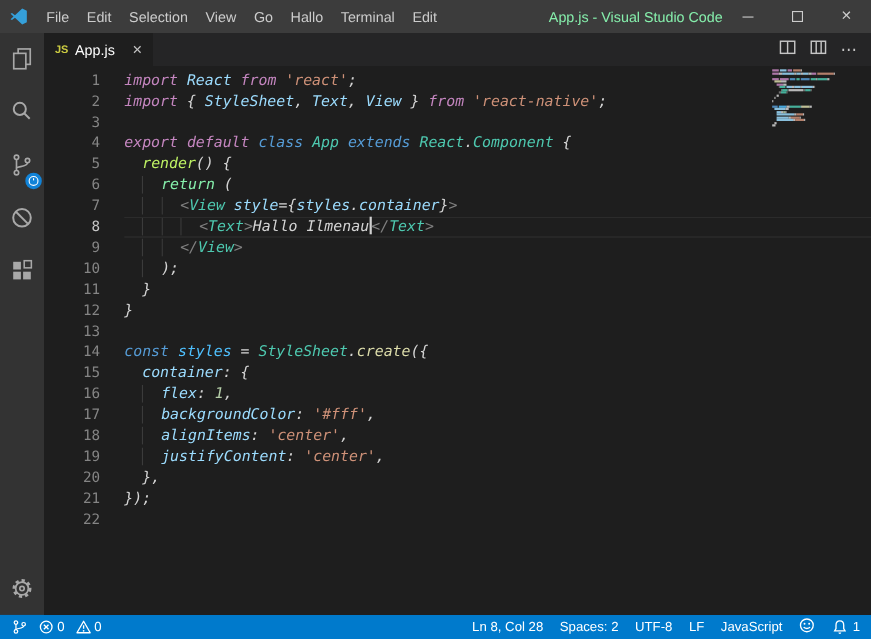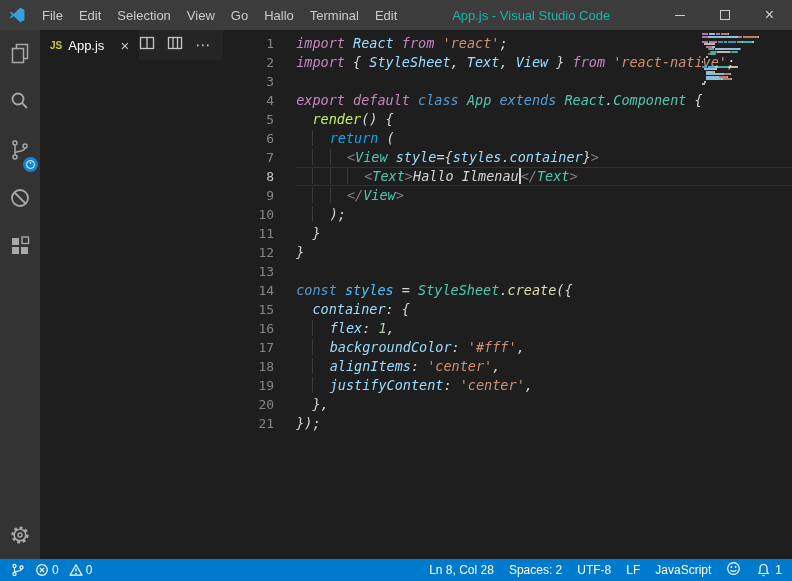--- a/index.html
+++ b/index.html
@@ -5,38 +5,38 @@
   * { margin:0; padding:0; box-sizing:border-box; }
   html,body { width:792px; height:581px; background:#1e1e1e; overflow:hidden; }
   body { font-family:"Liberation Sans", sans-serif; }
   .window { width:792px; height:581px; display:flex; flex-direction:column; overflow:hidden; }
 
   
   .titlebar { height:30px; min-height:30px; background:#3c3c3c; display:flex; align-items:stretch; color:#cccccc; font-size:13px; }
   .logo { width:34px; display:flex; align-items:center; justify-content:center; }
   .menu { display:flex; align-items:stretch; }
   .menu-item { padding:0 8px; display:flex; align-items:center; white-space:nowrap; cursor:default; }
-  .title { flex:1; align-self:center; text-align:center; white-space:nowrap; overflow:hidden; color:#14b8a6; }
+  .title { flex:1; align-self:center; text-align:right; white-space:nowrap; overflow:hidden; color:#86efac; }
   .win-controls { display:flex; }
   .win-btn { width:45px; display:flex; align-items:center; justify-content:center; color:#cccccc; }
   .min-glyph { width:10px; height:1px; background:#cccccc; }
   .max-glyph { width:10px; height:10px; border:1px solid #cccccc; }
   .close-glyph { font-size:16px; line-height:1; }
 
   
   .main { flex:1; display:flex; min-height:0; }
 
   .activitybar { width:40px; min-width:40px; background:#333333; display:flex; flex-direction:column; align-items:center; }
   .ab-item { width:40px; height:48px; display:flex; align-items:center; justify-content:center; position:relative; }
   .ab-spacer { flex:1; }
   .sc-badge { position:absolute; right:2px; bottom:2px; width:15px; height:15px; border-radius:50%; background:#1183d8; display:flex; align-items:center; justify-content:center; }
   .sc-badge-clock { width:9px; height:9px; border:1.4px solid #ffffff; border-radius:50%; position:relative; }
   .sc-badge-clock::after { content:""; position:absolute; left:2.6px; top:0.8px; width:1.2px; height:2.6px; background:#ffffff; }
 
-  .editor-col { flex:1; display:flex; flex-direction:row; min-width:0; }
+  .editor-col { flex:1; display:flex; flex-direction:column; min-width:0; }
 
   
   .tabbar { height:30px; min-height:30px; background:#252526; display:flex; align-items:stretch; }
   .tab { background:#1e1e1e; display:flex; align-items:center; padding:0 10px; color:#ffffff; font-size:13px; }
   .tab-js { color:#cbcb41; font-size:10px; font-weight:bold; margin-right:6px; }
   .tab-close { color:#c5c5c5; font-size:15px; margin-left:16px; line-height:1; }
   .tab-actions { margin-left:auto; display:flex; align-items:center; gap:12px; padding-right:12px; color:#c5c5c5; }
   .more-dots { font-size:15px; letter-spacing:1px; }
 
   
@@ -190,21 +190,21 @@
             <div class="code-line">
               <div class="ln">4</div>
               <div class="lc"><span style="color: rgb(197, 134, 192);">export</span><span style="color: rgb(212, 212, 212);"> </span><span style="color: rgb(197, 134, 192);">default</span><span style="color: rgb(212, 212, 212);"> </span><span style="color: rgb(86, 156, 214);">class</span><span style="color: rgb(212, 212, 212);"> </span><span style="color: rgb(78, 201, 176);">App</span><span style="color: rgb(212, 212, 212);"> </span><span style="color: rgb(86, 156, 214);">extends</span><span style="color: rgb(212, 212, 212);"> </span><span style="color: rgb(78, 201, 176);">React</span><span style="color: rgb(212, 212, 212);">.</span><span style="color: rgb(78, 201, 176);">Component</span><span style="color: rgb(212, 212, 212);"> {</span></div>
             </div>
             <div class="code-line">
               <div class="ln">5</div>
               <div class="lc"><span>  </span><span style="color: #bef264;">render</span><span style="color: rgb(212, 212, 212);">() {</span></div>
             </div>
             <div class="code-line">
               <div class="ln">6</div>
-              <div class="lc"><span>  </span><span class="guide">  </span><span style="color: #0ea5e9;">return</span><span style="color: rgb(212, 212, 212);"> (</span></div>
+              <div class="lc"><span>  </span><span class="guide">  </span><span style="color: #86efac;">return</span><span style="color: rgb(212, 212, 212);"> (</span></div>
             </div>
             <div class="code-line">
               <div class="ln">7</div>
               <div class="lc"><span>  </span><span class="guide">  </span><span class="guide">  </span><span style="color: rgb(128, 128, 128);">&lt;</span><span style="color: rgb(78, 201, 176);">View</span><span style="color: rgb(212, 212, 212);"> </span><span style="color: rgb(156, 220, 254);">style</span><span style="color: rgb(212, 212, 212);">={</span><span style="color: rgb(156, 220, 254);">styles</span><span style="color: rgb(212, 212, 212);">.</span><span style="color: rgb(156, 220, 254);">container</span><span style="color: rgb(212, 212, 212);">}</span><span style="color: rgb(128, 128, 128);">&gt;</span></div>
             </div>
             <div class="code-line current">
               <div class="ln">8</div>
               <div class="lc"><span>  </span><span class="guide">  </span><span class="guide">  </span><span class="guide">  </span><span style="color: rgb(128, 128, 128);">&lt;</span><span style="color: rgb(78, 201, 176);">Text</span><span style="color: rgb(128, 128, 128);">&gt;</span><span style="color: rgb(212, 212, 212);">Hallo Ilmenau</span><span class="cursor"></span><span style="color: rgb(128, 128, 128);">&lt;/</span><span style="color: rgb(78, 201, 176);">Text</span><span style="color: rgb(128, 128, 128);">&gt;</span></div>
             </div>
             <div class="code-line">
@@ -251,20 +251,24 @@
               <div class="ln">19</div>
               <div class="lc"><span>  </span><span class="guide">  </span><span style="color: rgb(156, 220, 254);">justifyContent</span><span style="color: rgb(212, 212, 212);">: </span><span style="color: rgb(206, 145, 120);">'center'</span><span style="color: rgb(212, 212, 212);">,</span></div>
             </div>
             <div class="code-line">
               <div class="ln">20</div>
               <div class="lc"><span>  </span><span style="color: rgb(212, 212, 212);">},</span></div>
             </div>
             <div class="code-line">
               <div class="ln">21</div>
               <div class="lc"><span style="color: rgb(212, 212, 212);">});</span></div>
+            </div>
+            <div class="code-line">
+              <div class="ln">22</div>
+              <div class="lc"></div>
             </div>
           </div>
         <div class="minimap">
             <div class="mm-row">
               <span class="mm-seg" style="width: 6.3px; background: rgb(197, 134, 192);"></span>
               <span class="mm-seg" style="width: 1.05px;"></span>
               <span class="mm-seg" style="width: 5.25px; background: rgb(156, 220, 254);"></span>
               <span class="mm-seg" style="width: 1.05px;"></span>
               <span class="mm-seg" style="width: 4.2px; background: rgb(197, 134, 192);"></span>
               <span class="mm-seg" style="width: 1.05px;"></span>

